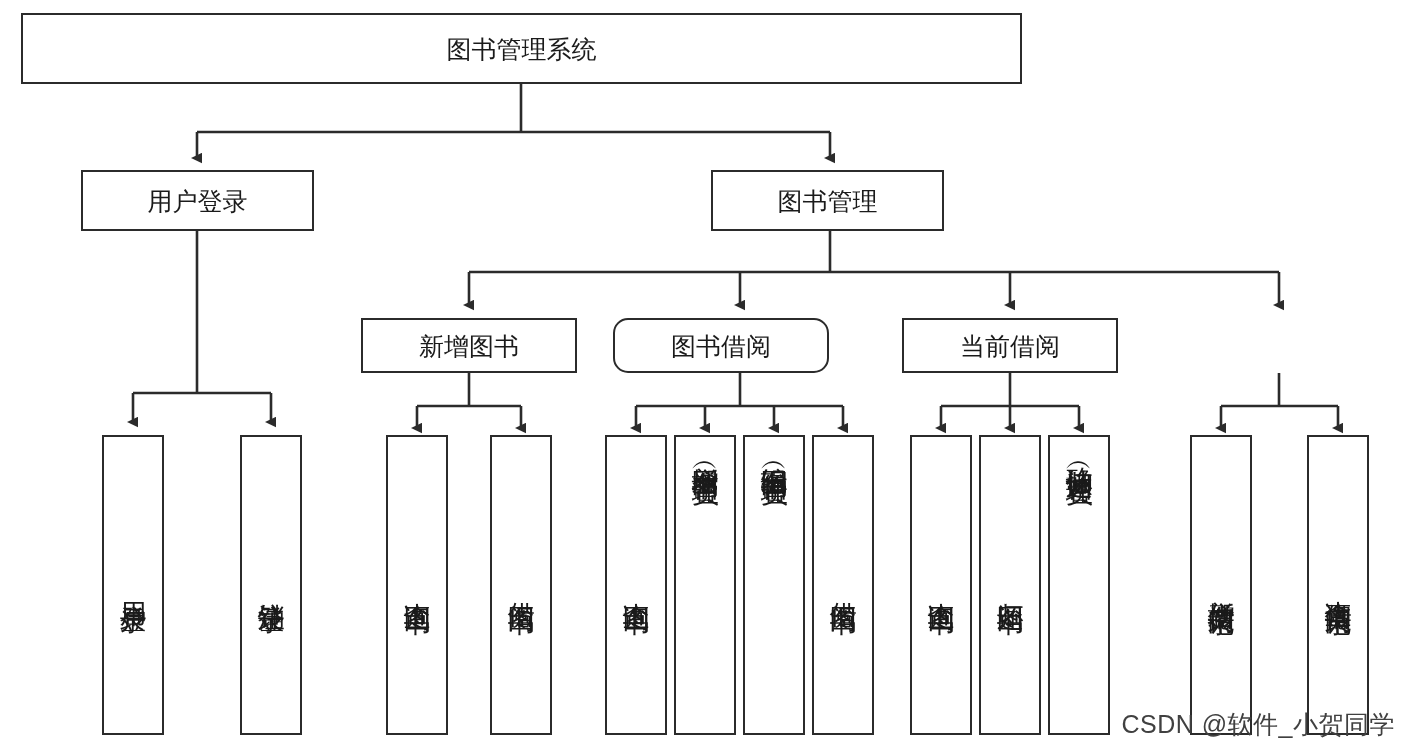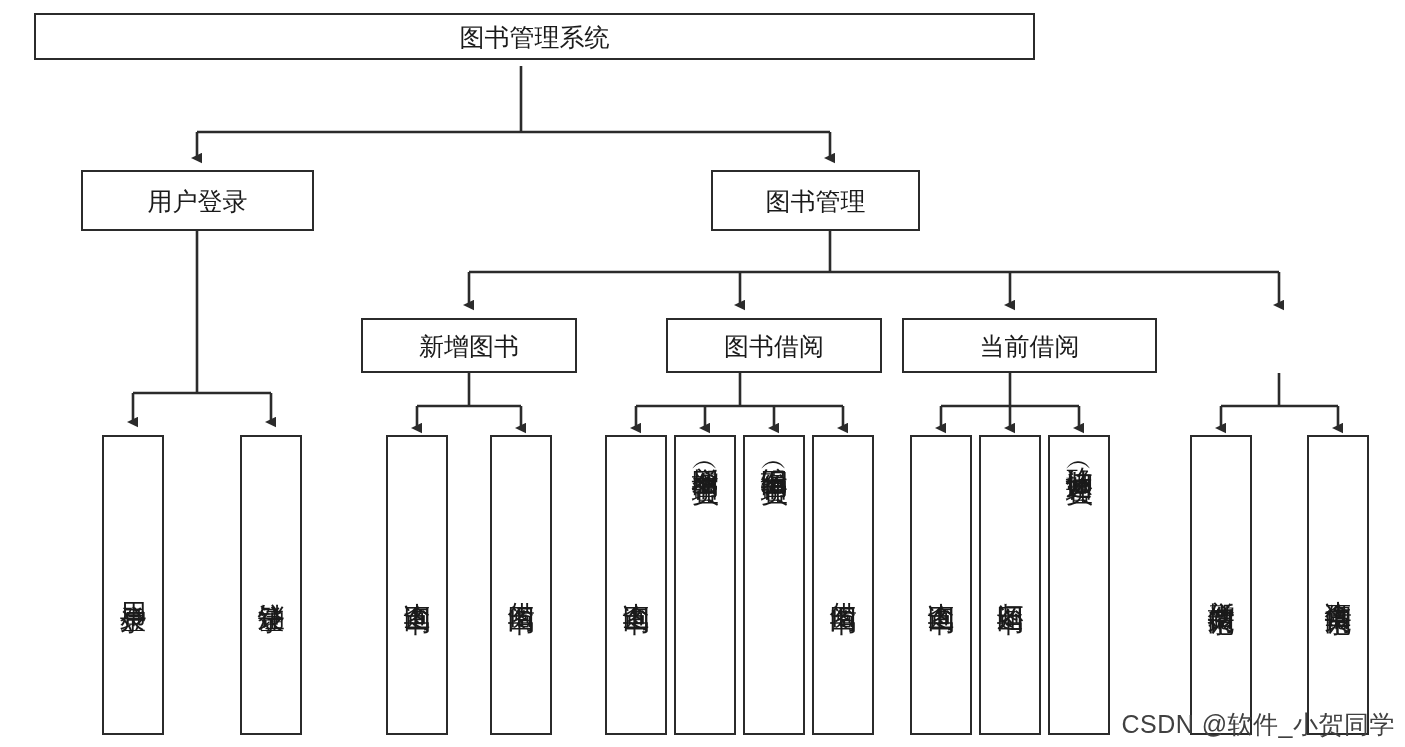--- a/index.html
+++ b/index.html
@@ -125,38 +125,38 @@
       <path d="M1010,406 L1010,428" marker-end="url(#arrow)"></path>
       <path d="M1079,406 L1079,428" marker-end="url(#arrow)"></path>
 
       <path d="M1279,373 L1279,406"></path>
       <path d="M1221,406 L1338,406"></path>
       <path d="M1221,406 L1221,428" marker-end="url(#arrow)"></path>
       <path d="M1338,406 L1338,428" marker-end="url(#arrow)"></path>
     </g>
   </svg>
 
-  <div class="node root h" style="left:34px; top:13px; width:1001px; height:47px;">
+  <div class="node root h" style="left:21px; top:13px; width:1001px; height:71px;">
     <span class="label">图书管理系统</span>
   </div>
 
   <div class="node h" style="left:81px; top:170px; width:233px; height:61px;">
     <span class="label">用户登录</span>
   </div>
-  <div class="node h" style="left:711px; top:170px; width:209px; height:61px;">
+  <div class="node h" style="left:711px; top:170px; width:233px; height:61px;">
     <span class="label">图书管理</span>
   </div>
 
   <div class="node h" style="left:361px; top:318px; width:216px; height:55px;">
     <span class="label">新增图书</span>
   </div>
-  <div class="node h" style="left:666px; top:318px; width:216px; height:55px;">
+  <div class="node h" style="left:613px; top:318px; width:216px; height:55px;border-radius:15px;">
     <span class="label">图书借阅</span>
   </div>
-  <div class="node h" style="left:902px; top:318px; width:255px; height:55px;">
+  <div class="node h" style="left:902px; top:318px; width:216px; height:55px;">
     <span class="label">当前借阅</span>
   </div>
 
   <div class="node v mid" style="left:102px; top:435px; width:62px; height:300px;">
     <span class="label">用户登录</span>
   </div>
   <div class="node v mid" style="left:240px; top:435px; width:62px; height:300px;">
     <span class="label">注销登录</span>
   </div>
 

